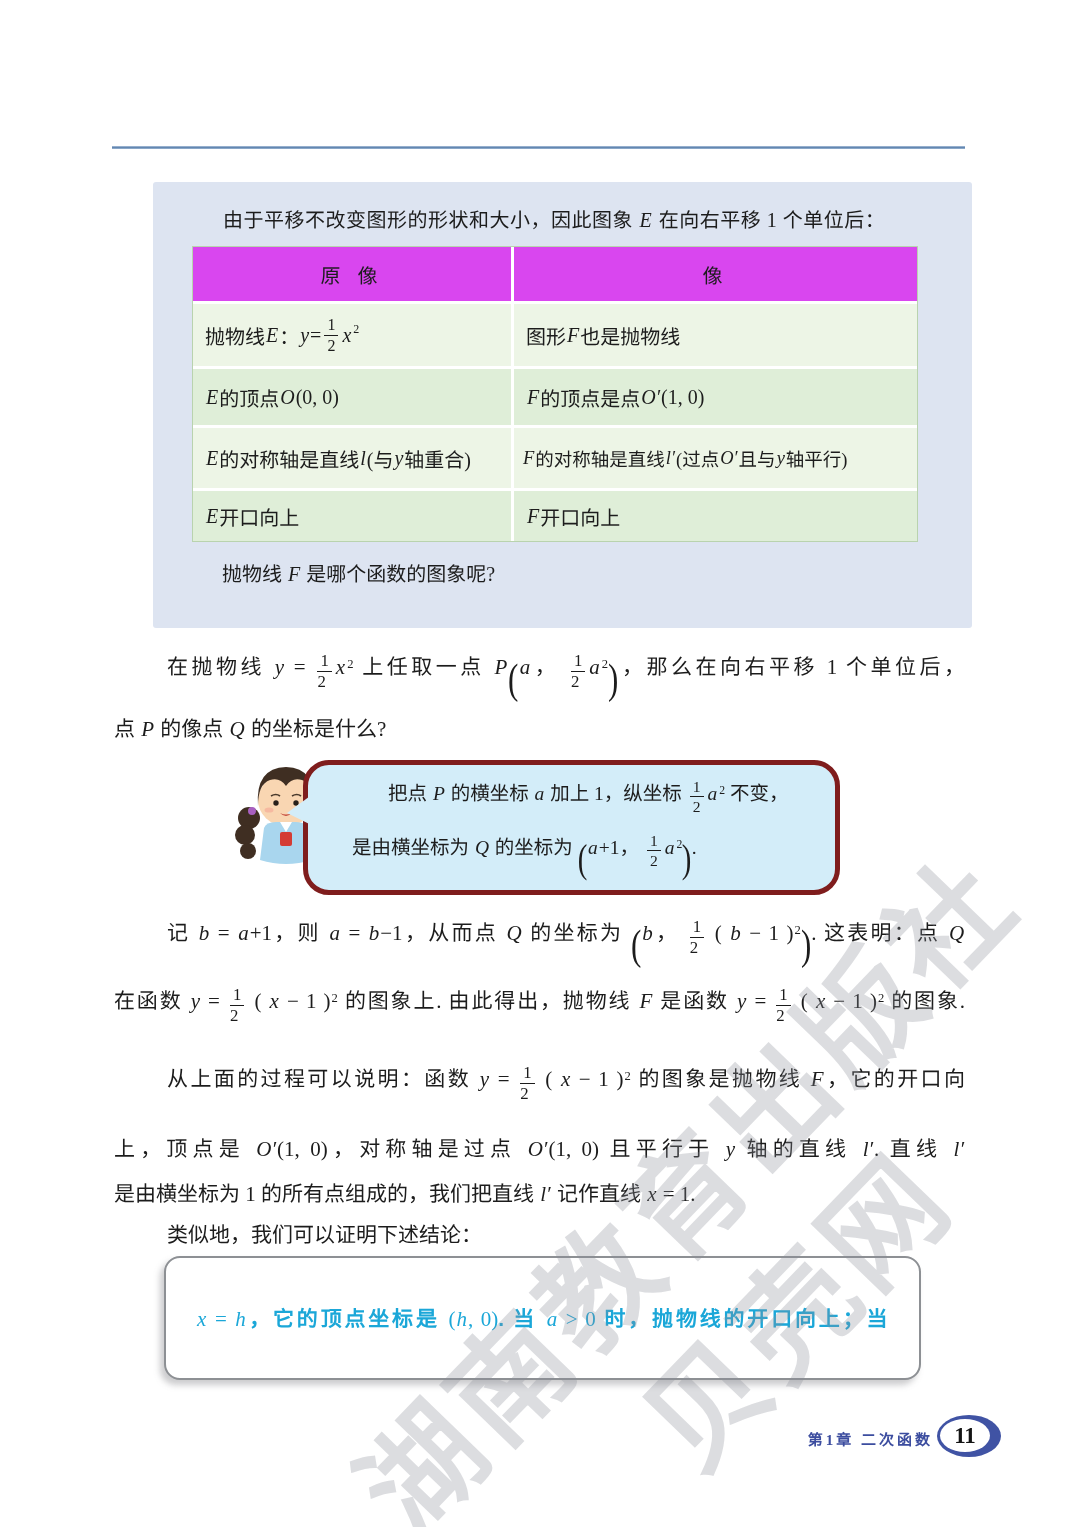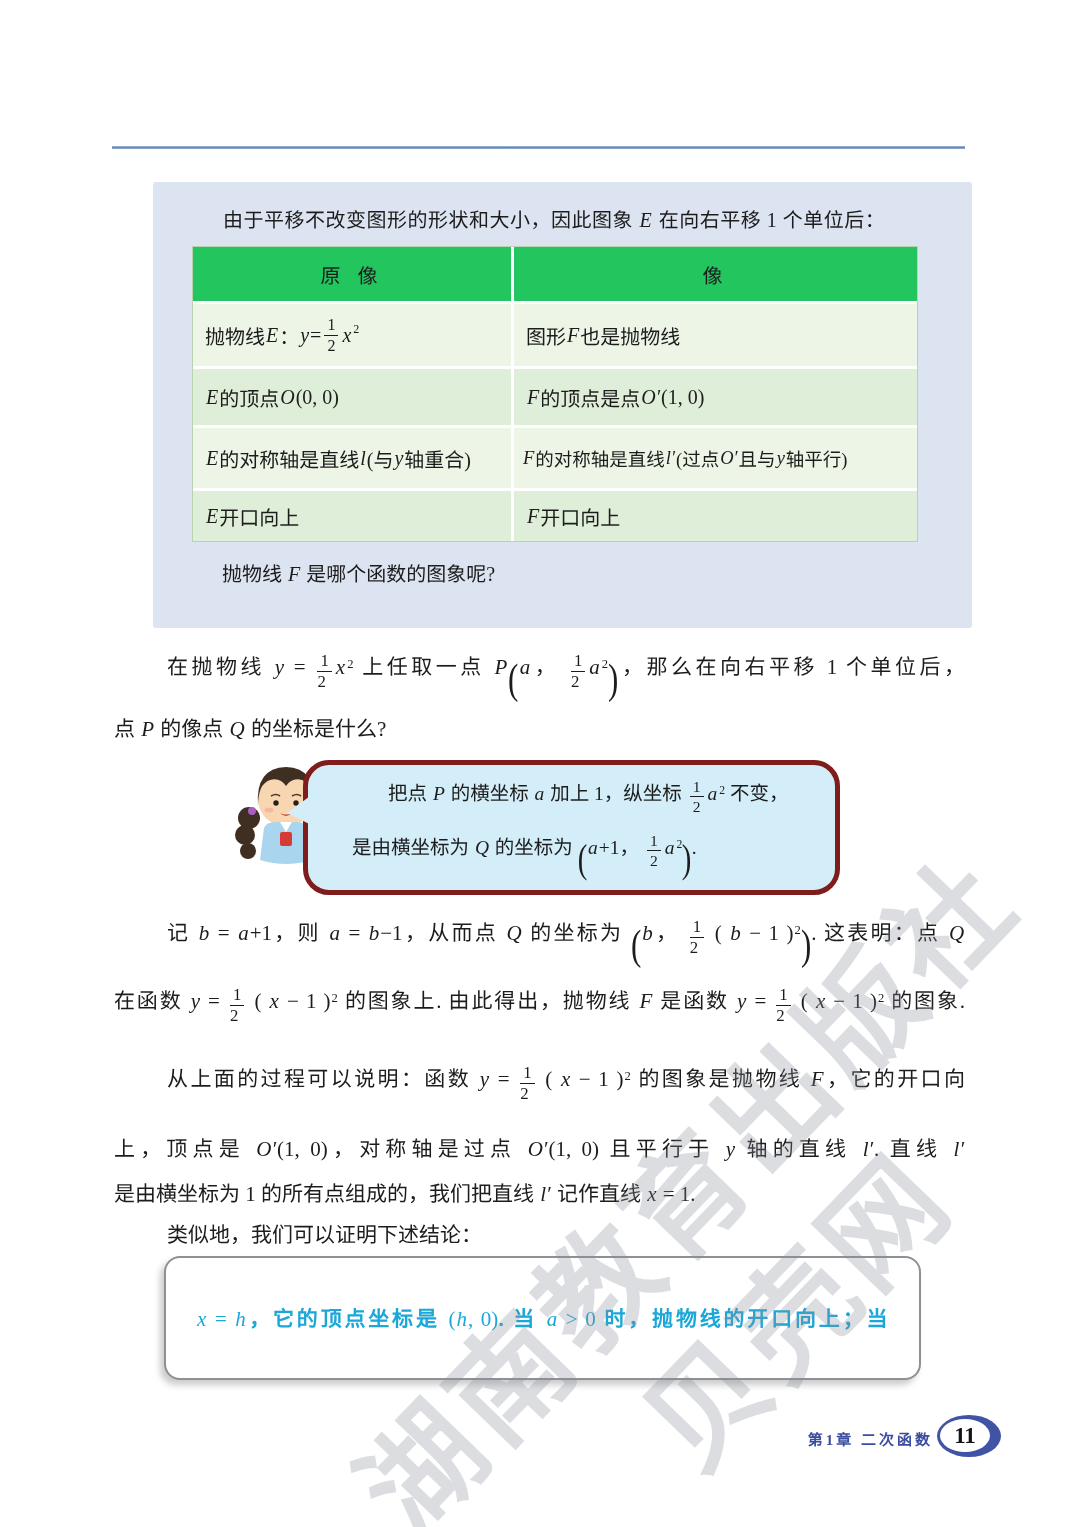--- a/index.html
+++ b/index.html
@@ -8,21 +8,21 @@
   
   .top-rule{position:absolute;left:112px;top:146px;width:853px;height:3px;
             background:linear-gradient(#b6c9e0 0%,#5d82ad 45%,#9db7d4 100%);}
   
   .info-box{position:absolute;left:153px;top:182px;width:819px;height:446px;background:#dde4f1;border-radius:3px;}
   .info-intro{position:absolute;left:70px;top:22px;font-size:20px;letter-spacing:.5px;white-space:nowrap;}
   .mtable{position:absolute;left:39px;top:64px;width:724px;display:grid;
           grid-template-columns:318px 403px;grid-template-rows:54px 62px 56px 60px 50px;
           gap:3px;background:#ffffff;border:1.5px solid #b9d3ae;}
   .cell{display:flex;align-items:center;padding:0 12px;font-size:20px;white-space:nowrap;}
-  .cell.head{justify-content:center;background:#22c55e;letter-spacing:6px;}
+  .cell.head{justify-content:center;background:#d946ef;letter-spacing:6px;}
   .cell.lt{background:#edf5e6;}
   .cell.dk{background:#dfeed8;}
   .cell.tight{font-size:18.5px;padding:0 8px;}
   .info-question{position:absolute;left:69px;top:376px;font-size:20px;white-space:nowrap;}
   
   .line{position:absolute;font-size:21px;line-height:34px;white-space:nowrap;text-align:right;}
   .just{white-space:normal;text-align:justify;text-align-last:justify;}
   
   .m{font-family:"Liberation Serif","DejaVu Serif",serif;font-style:italic;margin:0 1px;}
   .mu{font-family:"Liberation Serif","DejaVu Serif",serif;font-style:normal;}

